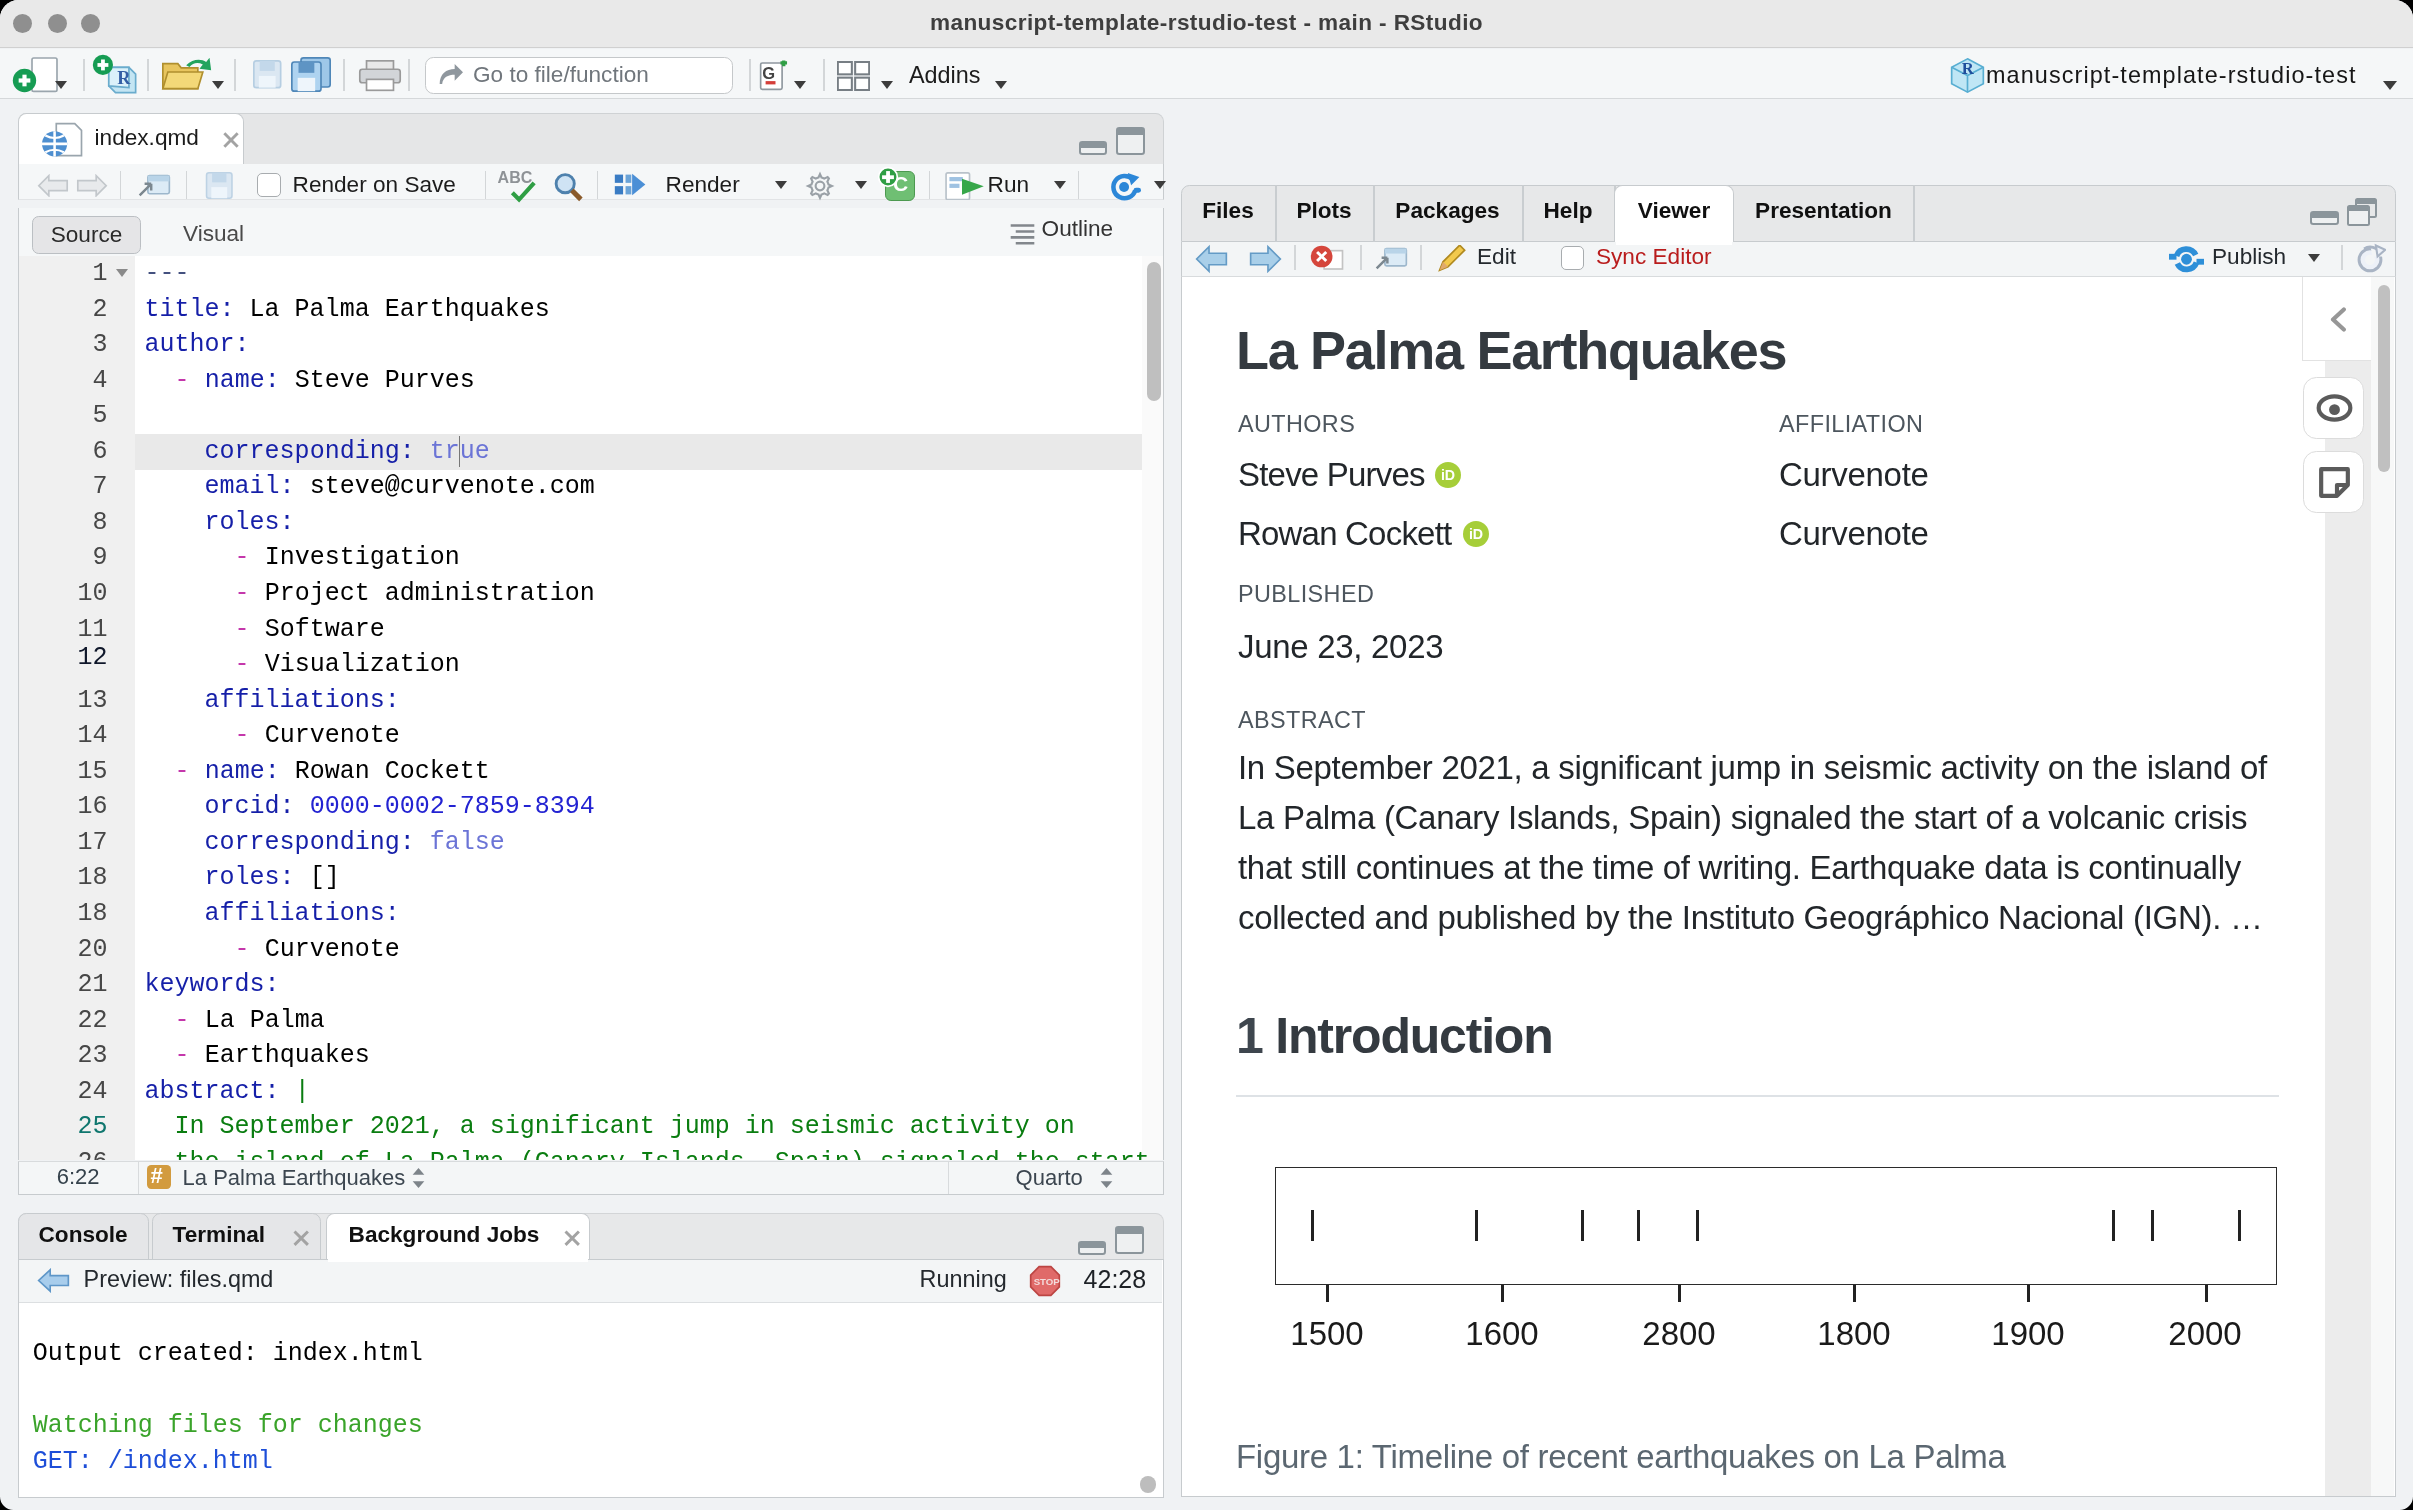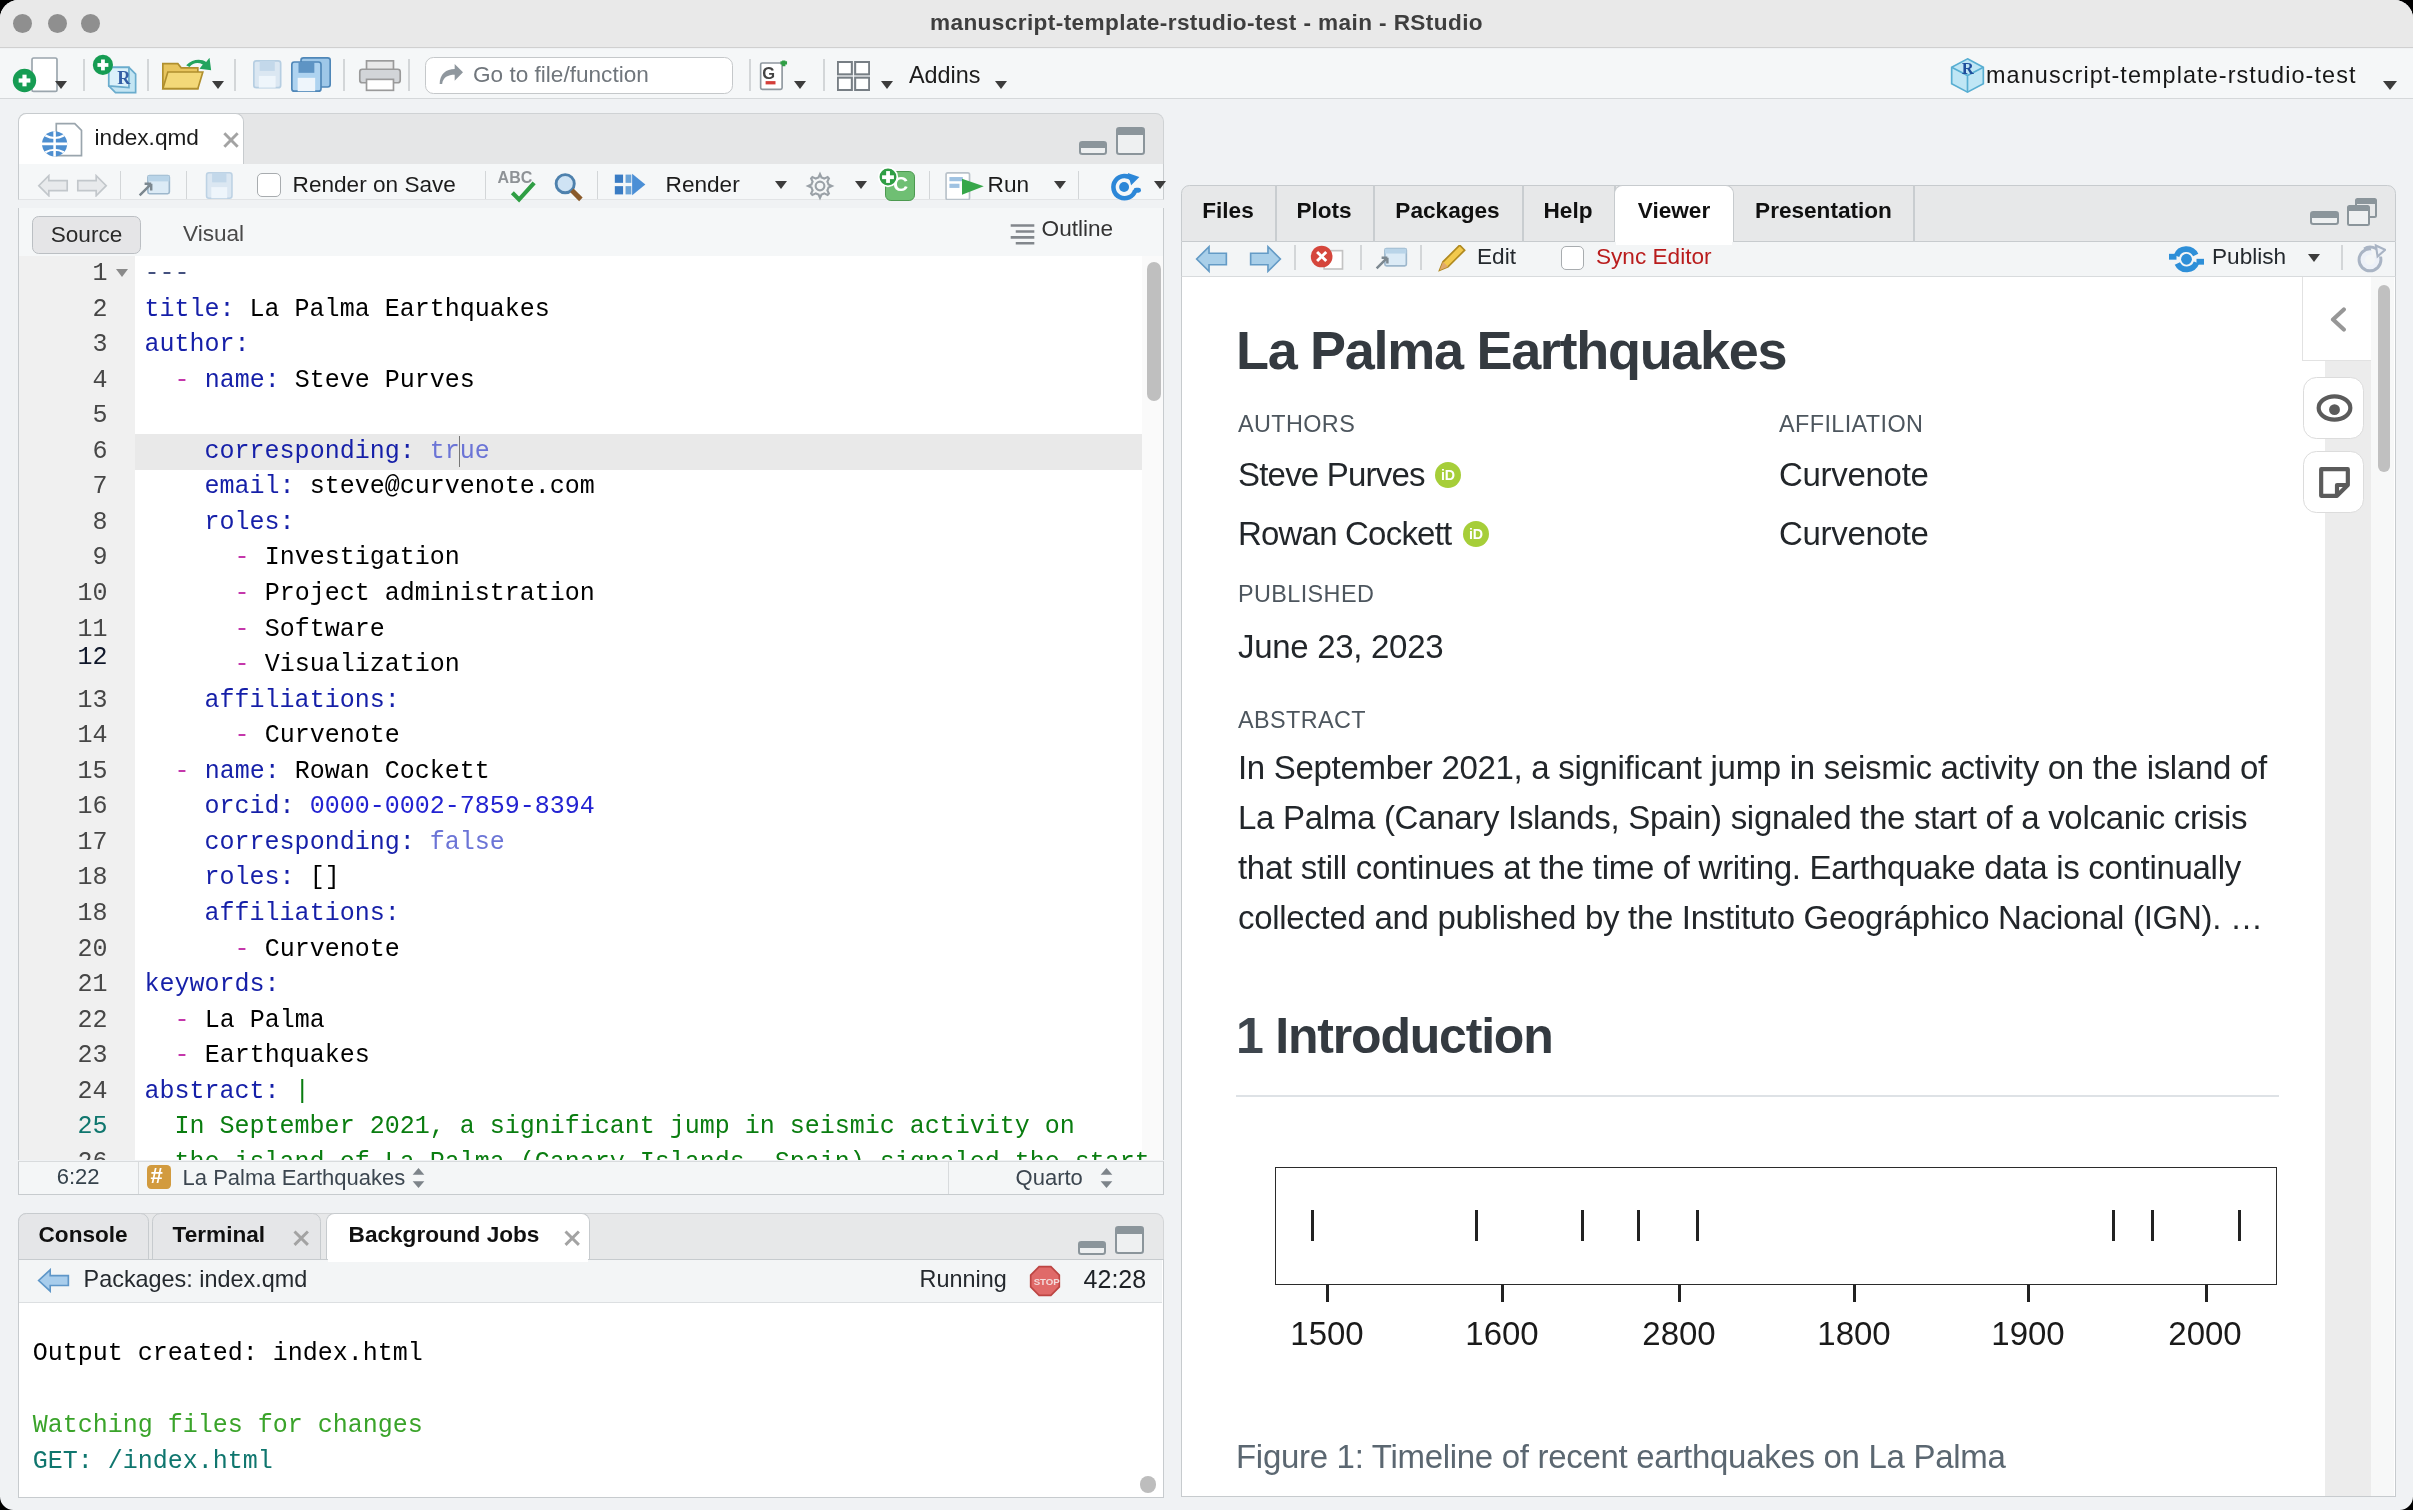--- a/index.html
+++ b/index.html
@@ -309,29 +309,29 @@
       </div>
  <div class="abs" style="left:310px;top:44px;width:260px;height:5px;background:#fff;z-index:5"></div>
  <div class="wmin" style="left:1060px;top:28px"></div>
  <div class="wmax" style="left:1097px;top:13.4px"></div>
 
  <div class="abs" style="left:0;top:46px;width:1146px;height:239px;background:#fff;border:1.7px solid #c7cbce">
   <div class="abs" style="left:0;top:0;width:1143px;height:43px;background:#f3f5f6;border-bottom:1.7px solid #dcdfe1">
    <svg class="abs" style="left:18.4px;top:8.4px" width="33" height="25" viewBox="0 0 40 30">
             <path d="M16 2 L16 9 L38 9 L38 21 L16 21 L16 28 L2 15 Z" fill="#a8cdec" stroke="#5e96c8" stroke-width="2"></path>
           </svg>
-   <div class="abs" style="left:65px;top:5.9px;font-size:23.4px;color:#24292e">Packages: index.qmd</div>
+   <div class="abs" style="left:65px;top:5.9px;font-size:23.4px;color:#24292e">Preview: files.qmd</div>
    <div class="abs" style="left:901px;top:5.9px;font-size:23.4px;color:#24292e">Running</div>
    <svg class="abs" style="left:1010px;top:5px" width="32" height="32" viewBox="0 0 38 38">
     <path d="M12 2 L26 2 L36 12 L36 26 L26 36 L12 36 L2 26 L2 12 Z" fill="#e06a69" stroke="#bc4543" stroke-width="2"></path>
     <text x="5.5" y="23.5" font-size="11.5" fill="#f3dcdc" font-weight="700">STOP</text>
           </svg>
    <div class="abs" style="left:1065px;top:5px;font-size:25px;color:#1d2126">42:28</div>
   </div>
-  <div class="mono abs" style="left:14.2px;top:76px;line-height:36px;color:#000">Output created: index.html<br><br><span style="color:#3aa32a">Watching files for changes</span><br><span style="color:#0f766e">GET: /index.html</span></div>
+  <div class="mono abs" style="left:14.2px;top:76px;line-height:36px;color:#000">Output created: index.html<br><br><span style="color:#3aa32a">Watching files for changes</span><br><span style="color:#1d4ed8">GET: /index.html</span></div>
   <div class="abs" style="left:1121px;top:216px;width:16.7px;height:16.7px;background:#bdbdbd;border-radius:50%"></div>
  </div>
 </div>
 
 
 <div class="abs" style="left:1181px;top:185px;width:1215px;height:1312px">
  <div class="abs" style="left:0;top:0;width:1215px;height:57px;background:#e7e8e9;border:1.7px solid #c7cbce;border-radius:8.4px 8.4px 0 0"></div>
 <div class="abs tabtxt" style="left:0px;top:12.6px;width:94px;text-align:center">Files</div>
 <div class="vline" style="left:94px;top:0;height:57px;bottom:auto"></div>
 <div class="abs tabtxt" style="left:94px;top:12.6px;width:98px;text-align:center">Plots</div>

